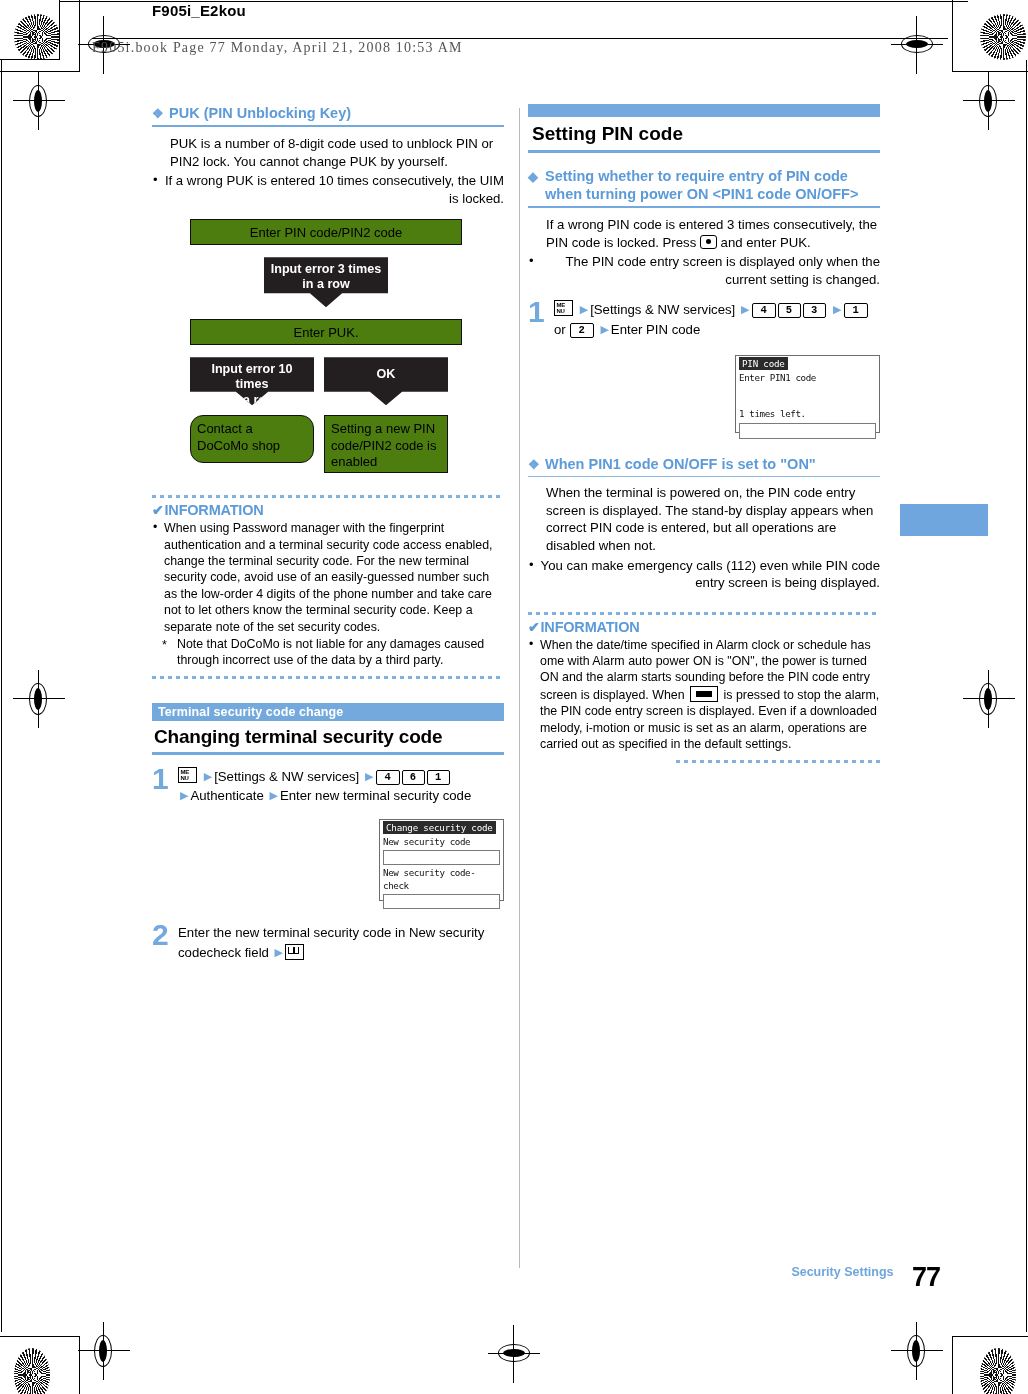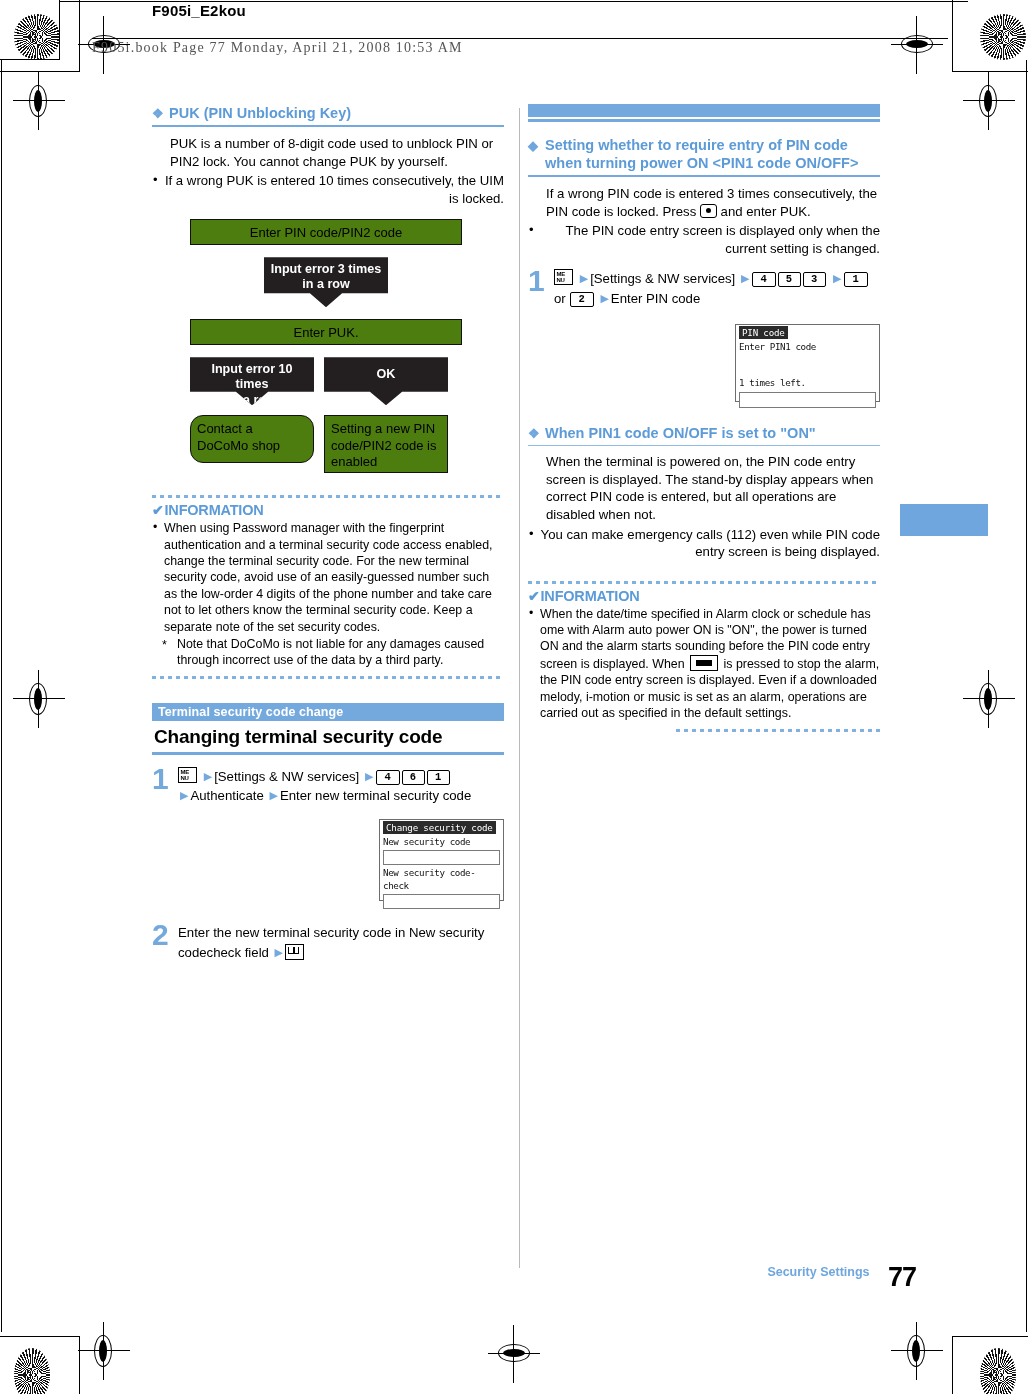--- a/index.html
+++ b/index.html
@@ -174,21 +174,21 @@
   .scr-line{padding:1px 3px 0 3px;line-height:13px;letter-spacing:-.4px;}
   .scr-field{
     border:1.3px solid #7a7a7a;height:13px;margin:2px 3px 0 3px;background:#fff;
   }
   .scr-wrap{display:flex;justify-content:flex-end;}
 
   .sidetab{position:absolute;right:0;width:88px;height:32px;background:#6ea6dd;}
 
   
   .footer{
-    position:absolute;left:516px;top:1262px;width:400px;text-align:right;
+    position:absolute;left:540px;top:1262px;width:400px;text-align:right;
   }
   .foot-label{
     color:#6ea6dd;font-size:12.5px;font-weight:bold;display:inline-block;vertical-align:10px;
   }
   .foot-page{
     font-size:27px;font-weight:bold;display:inline-block;margin-left:14px;letter-spacing:-1px;
   }
 </style>
 </head>
 <body>
@@ -359,20 +359,21 @@
         <span class="arrowk">▶</span><span class="bookkey"></span>
       </div>
     </div>
   </div>
 
 </div>
 
 <div class="col col-right">
 
   <div class="band-top"></div>
+  <div class="band-title">Setting PIN code</div>
   <div class="rule-blue-thick"></div>
 
   <h2 class="h-diamond" style="margin-top:14px;">
     <span class="dia">◆</span>
     <span>Setting whether to require entry of PIN code when turning power ON &lt;PIN1 code ON/OFF&gt;</span>
   </h2>
   <div class="rule-blue"></div>
 
   <p class="body">
     <span>If a wrong PIN code is entered 3 times consecutively, the PIN code is locked. Press</span>

